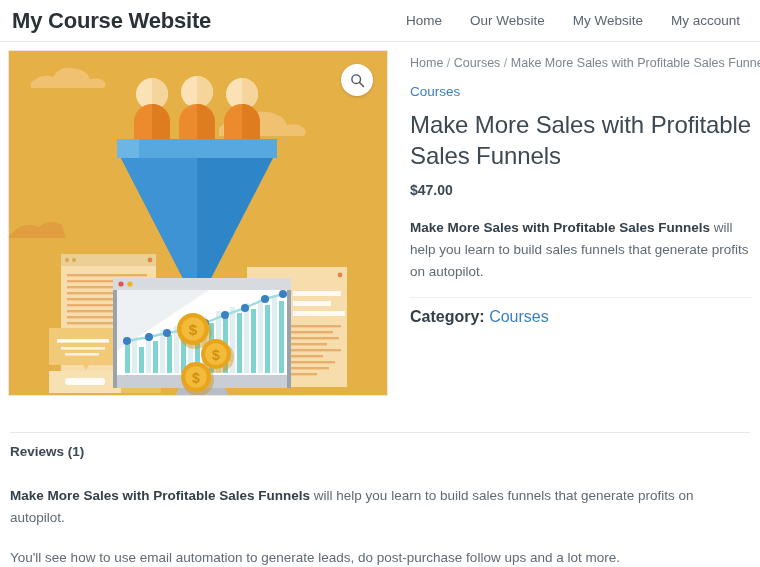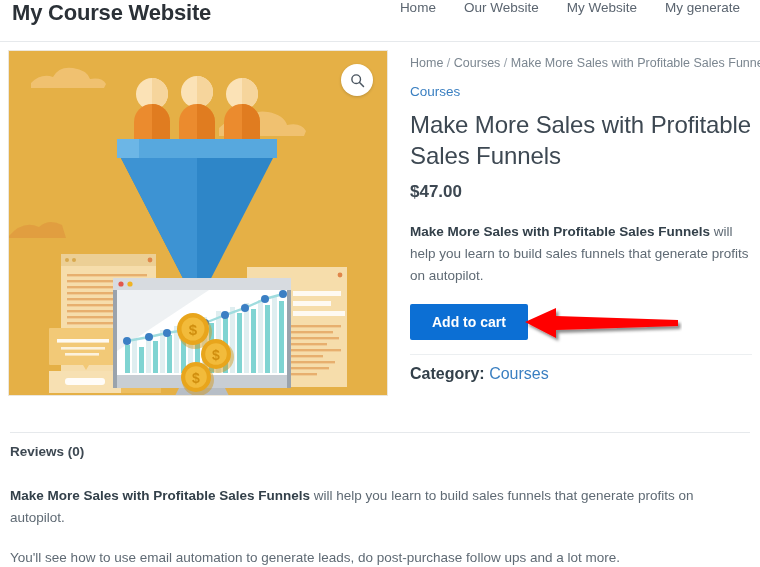--- a/index.html
+++ b/index.html
@@ -13,21 +13,21 @@
     font-family: "Liberation Sans", sans-serif;
     color: #3d4852;
     overflow: hidden;
     position: relative;
   }
 
   
   .site-header {
     height: 41px;
     display: flex;
-    align-items: flex-start;
+    align-items: center;
     justify-content: space-between;
     padding: 0 8px 0 12px;
     box-sizing: border-box;
   }
   .site-title {
     font-size: 22px;
     font-weight: 600;
     color: #2b3137;
     letter-spacing: -0.2px;
     white-space: nowrap;
@@ -115,21 +115,21 @@
   }
   .product-title {
     font-size: 24px;
     line-height: 1.3;
     font-weight: 400;
     color: #3d4852;
     margin: 9px 0 0 0;
     letter-spacing: -0.1px;
   }
   .price {
-    font-size: 17px;
+    font-size: 14px;
     font-weight: bold;
     color: #3d4852;
     margin-top: 11px;
   }
   .short-desc {
     font-size: 13.5px;
     line-height: 1.63;
     color: #5f6a74;
     margin-top: 19px;
     max-width: 345px;
@@ -220,21 +220,21 @@
 </style>
 </head>
 <body>
 
 <div class="site-header">
   <div class="site-title">My Course Website</div>
   <nav class="main-nav">
     <a class="nav-link">Home</a>
     <a class="nav-link">Our Website</a>
     <a class="nav-link">My Website</a>
-    <a class="nav-link">My generate</a>
+    <a class="nav-link">My account</a>
   </nav>
 </div>
 <div class="header-rule"></div>
 
 <div class="product-area">
 
   <div class="gallery">
     <div class="product-image">
       <svg width="378" height="344" viewBox="0 0 378 344" xmlns="http://www.w3.org/2000/svg">
         <rect x="0" y="0" width="378" height="344" fill="#e5b046"></rect>
@@ -419,45 +419,34 @@
     <h1 class="product-title">Make More Sales with Profitable Sales Funnels</h1>
 
     <div class="price">
       <span>$47.00</span>
     </div>
 
     <div class="short-desc">
       <b>Make More Sales with Profitable Sales Funnels</b><span> will help you learn to build sales funnels that generate profits on autopilot.</span>
     </div>
 
-    <div class="cart-row">
-      <button class="add-to-cart">Add to cart</button>
-      <svg class="arrow-annotation" width="160" height="44" viewBox="0 0 160 44">
-        <defs>
-          <filter id="arrShadow" x="-20%" y="-40%" width="150%" height="200%">
-            <feDropShadow dx="2.5" dy="3" stdDeviation="1.8" flood-color="#000000" flood-opacity="0.45"></feDropShadow>
-          </filter>
-        </defs>
-        <path d="M3 21 L34 7 L34 15 L156 19 L156 25 L34 29 L34 37 Z" fill="#ff0000" filter="url(#arrShadow)"></path>
-      </svg>
-    </div>
 
     <div class="meta-divider"></div>
 
     <div class="category-line">
       <span class="lbl">Category:</span>
       <a>Courses</a>
     </div>
   </div>
 </div>
 
 <div class="tabs-section">
   <div class="tabs-rule"></div>
   <div class="tabs-list">
-    <div class="tab">Reviews (0)</div>
+    <div class="tab">Reviews (1)</div>
   </div>
 
   <div class="tab-panel">
     <p>
       <b>Make More Sales with Profitable Sales Funnels</b><span> will help you learn to build sales funnels that generate profits on autopilot.</span>
     </p>
     <p>You'll see how to use email automation to generate leads, do post-purchase follow ups and a lot more.</p>
   </div>
 </div>
 

